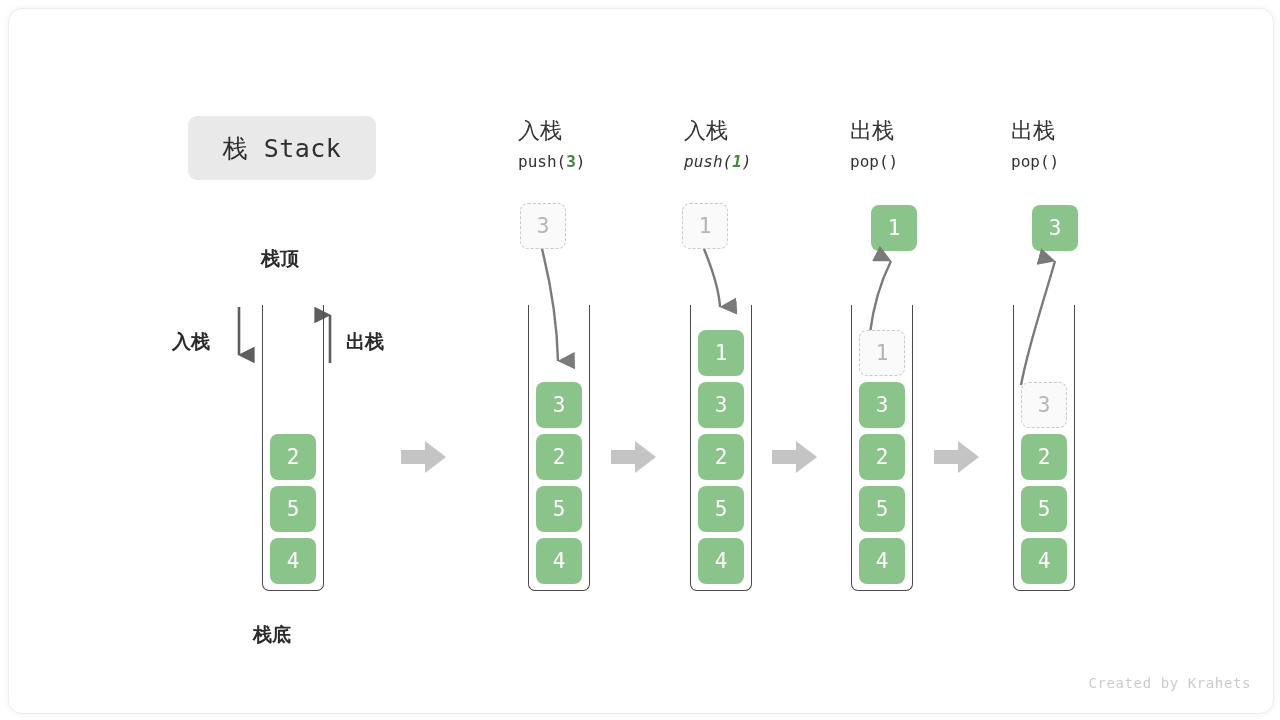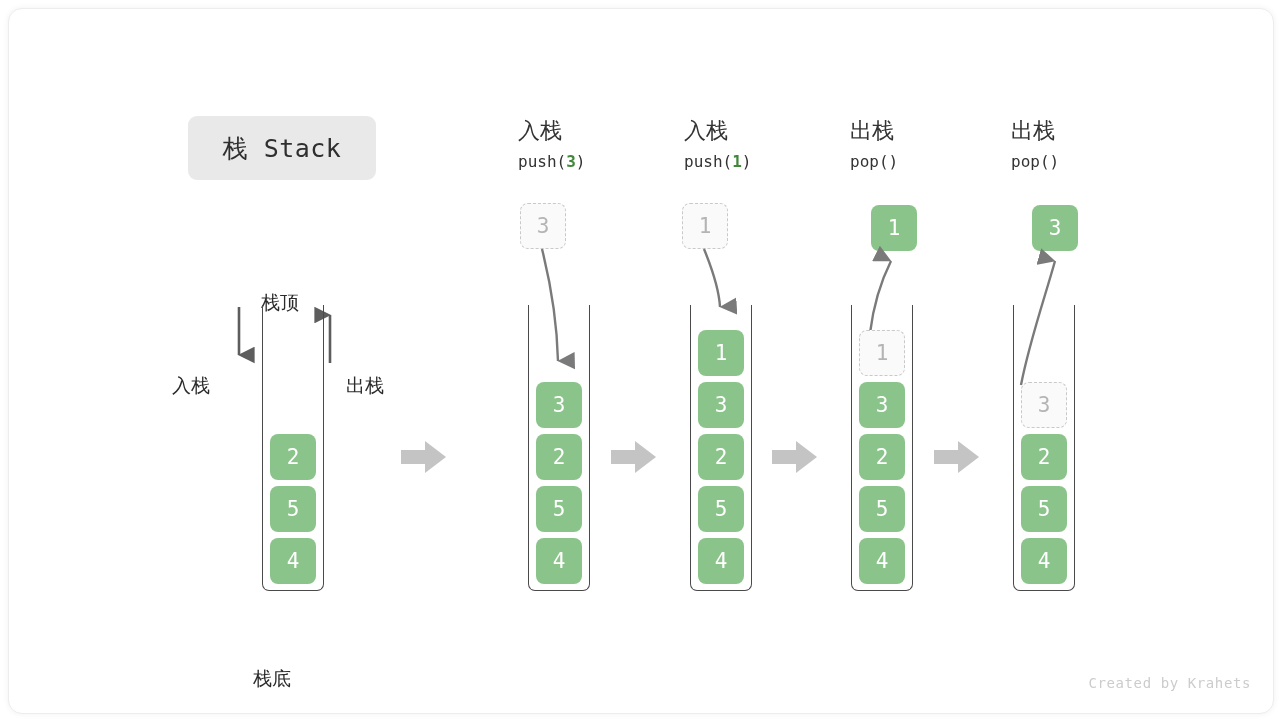--- a/index.html
+++ b/index.html
@@ -45,25 +45,24 @@
     font-family: "DejaVu Sans Mono", "Liberation Mono", monospace;
     font-size: 25px;
     font-weight: normal;
     color: #2f2f2f;
     letter-spacing: 0.5px;
   }
 
   
   .cjk-bold {
     font-family: "DejaVu Sans", "Liberation Sans", sans-serif;
-    font-weight: normal;
+    font-weight: bold;
     font-size: 19px;
     color: #2b2b2b;
     white-space: nowrap;
-    margin-top: 44px;
   }
   .op-cjk {
     font-family: "DejaVu Sans", "Liberation Sans", sans-serif;
     font-size: 22px;
     color: #333333;
     white-space: nowrap;
   }
   .op-code {
     font-family: "DejaVu Sans Mono", "Liberation Mono", monospace;
     font-size: 16px;
@@ -193,21 +192,21 @@
     <path d="M33,4 C42,40 48,76 49,116" fill="none" stroke="#7a7a7a" stroke-width="2.4" marker-end="url(#mk-c1)"></path>
   </svg>
 
   <div class="abs stack-tube" style="left:519px; top:296px; width:62px; height:286px;"></div>
   <div class="abs cell solid" style="left:527px; top:373px;">3</div>
   <div class="abs cell solid" style="left:527px; top:425px;">2</div>
   <div class="abs cell solid" style="left:527px; top:477px;">5</div>
   <div class="abs cell solid" style="left:527px; top:529px;">4</div>
 
   <div class="abs op-cjk" style="left:675px; top:107px;">入栈</div>
-  <div class="abs op-code" style="left:675px; top:143px;">
+  <div class="abs op-code" style="left:675px; top:143px;font-style:italic;">
     <span>push(</span><span class="arg">1</span><span>)</span>
   </div>
 
   <div class="abs cell ghost" style="left:673px; top:194px;">1</div>
 
   <svg class="abs" style="left:662px; top:236px;" width="90" height="90">
     <defs>
       <marker id="mk-c2" markerWidth="8" markerHeight="8" refX="3.6" refY="7" orient="auto">
         <path d="M0,0 L3.6,7.2 L7.2,0 Z" fill="#7a7a7a"></path>
       </marker>

